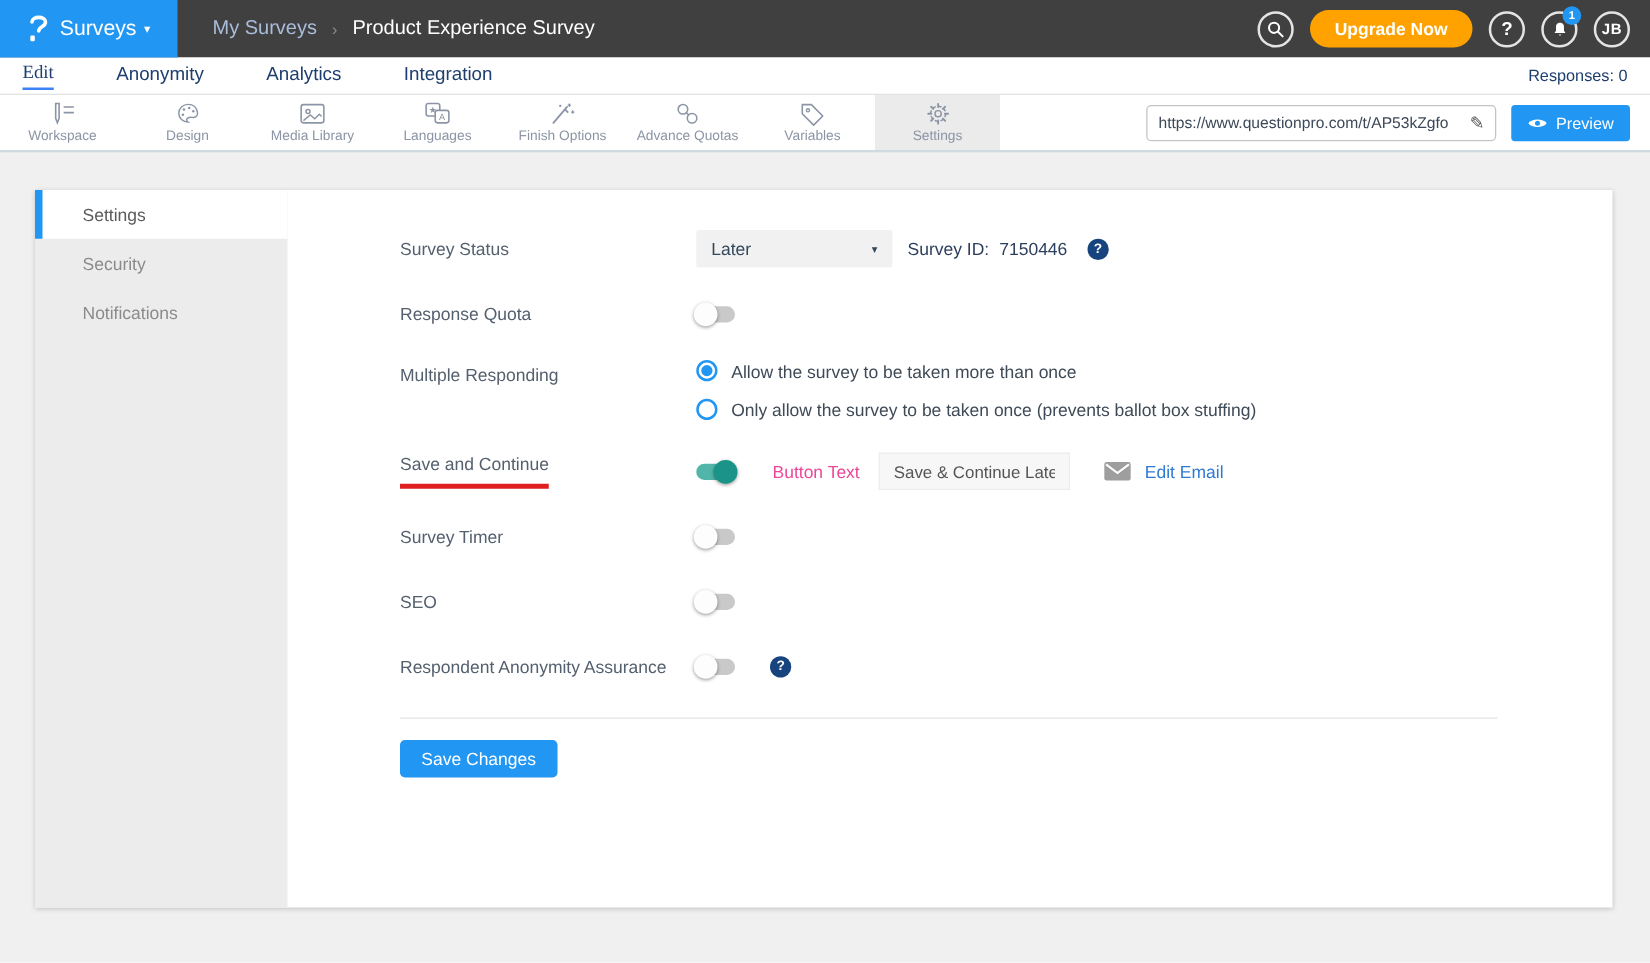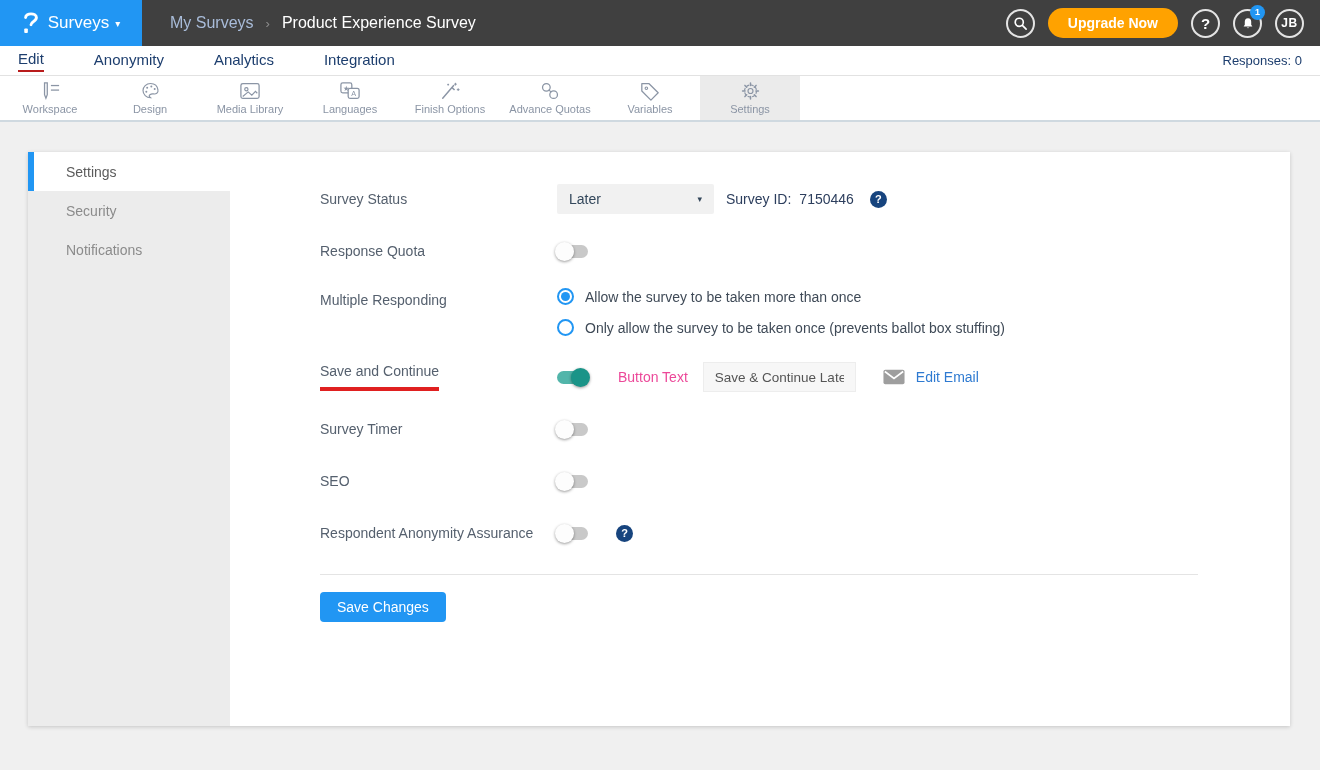--- a/index.html
+++ b/index.html
@@ -20,21 +20,21 @@
   .hicon-circle { width:29px; height:29px; border-radius:50%; border:2px solid #e4e4e4; display:flex; align-items:center; justify-content:center; color:#fff; cursor:pointer; position:relative; }
   .hicon-circle svg { display:block; }
   .help-q { color:#fff; font-size:15px; font-weight:bold; }
   .avatar-txt { color:#fff; font-size:12px; font-weight:bold; letter-spacing:0.5px; }
   .upgrade-btn { background:#ffa200; color:#fff; font-size:14px; font-weight:bold; border:none; border-radius:15px; height:30px; padding:0 20px; cursor:pointer; }
   .notif-badge { position:absolute; top:-6px; right:-5px; min-width:15px; height:15px; background:#2196f3; border-radius:8px; color:#fff; font-size:9px; font-weight:bold; display:flex; align-items:center; justify-content:center; padding:0 3px; }
 
   
   .subnav { height:30px; background:#fff; display:flex; align-items:center; padding:0 18px; border-bottom:1px solid #e2e2e2; }
   .subnav-tab { font-size:15px; color:#1d3e6e; margin-right:50px; cursor:pointer; padding-bottom:3px; }
-  .subnav-tab.active { border-bottom:2px solid #b91c1c; }
+  .subnav-tab.active { border-bottom:2px solid #3b82f6;font-family:Liberation Serif, serif; }
   .responses { margin-left:auto; font-size:13px; color:#1d3e6e; }
 
   
   .toolbar { height:46px; background:#fff; display:flex; align-items:stretch; border-bottom:2px solid #cfd9e0; }
   .tool-item { width:100px; display:flex; flex-direction:column; align-items:center; justify-content:center; gap:2px; cursor:pointer; }
   .tool-item.active { background:#ebebeb; }
   .tool-item svg { display:block; }
   .tool-label { font-size:11px; color:#8b95a5; }
   .toolbar-right { margin-left:auto; display:flex; align-items:center; gap:12px; padding-right:16px; }
   .url-wrap { display:flex; align-items:center; width:280px; height:29px; border:1px solid #c4c4c4; border-radius:4px; background:#fff; overflow:hidden; }
@@ -190,20 +190,33 @@
     <span class="tool-label">Variables</span>
   </div>
   <div class="tool-item active">
     <svg width="21" height="20" viewBox="0 0 24 24">
         <circle cx="12" cy="12" r="3" fill="none" stroke="#8b95a5" stroke-width="1.4"></circle>
         <path d="M12 2.5 v3 M12 18.5 v3 M2.5 12 h3 M18.5 12 h3 M5.3 5.3 l2.1 2.1 M16.6 16.6 l2.1 2.1 M18.7 5.3 l-2.1 2.1 M7.4 16.6 l-2.1 2.1" stroke="#8b95a5" stroke-width="1.8" stroke-linecap="round"></path>
         <circle cx="12" cy="12" r="7.2" fill="none" stroke="#8b95a5" stroke-width="1.4" stroke-dasharray="3.4 2.2"></circle>
       </svg>
     <span class="tool-label">Settings</span>
   </div>
+  <div class="toolbar-right">
+    <div class="url-wrap">
+      <input class="url-input" type="text" value="https://www.questionpro.com/t/AP53kZgfo" style="">
+      <span class="url-edit">✎</span>
+    </div>
+    <button class="preview-btn">
+      <svg width="16" height="11" viewBox="0 0 24 15">
+          <path d="M1 7.5 C5 1.5 19 1.5 23 7.5 C19 13.5 5 13.5 1 7.5 Z" fill="#fff"></path>
+          <circle cx="12" cy="7.5" r="3" fill="#2196f3"></circle>
+        </svg>
+      <span>Preview</span>
+    </button>
+  </div>
 </div>
 
 <div class="card">
   <div class="side">
     <div class="side-item active">Settings</div>
     <div class="side-item">Security</div>
     <div class="side-item">Notifications</div>
   </div>
 
   <div class="main">

